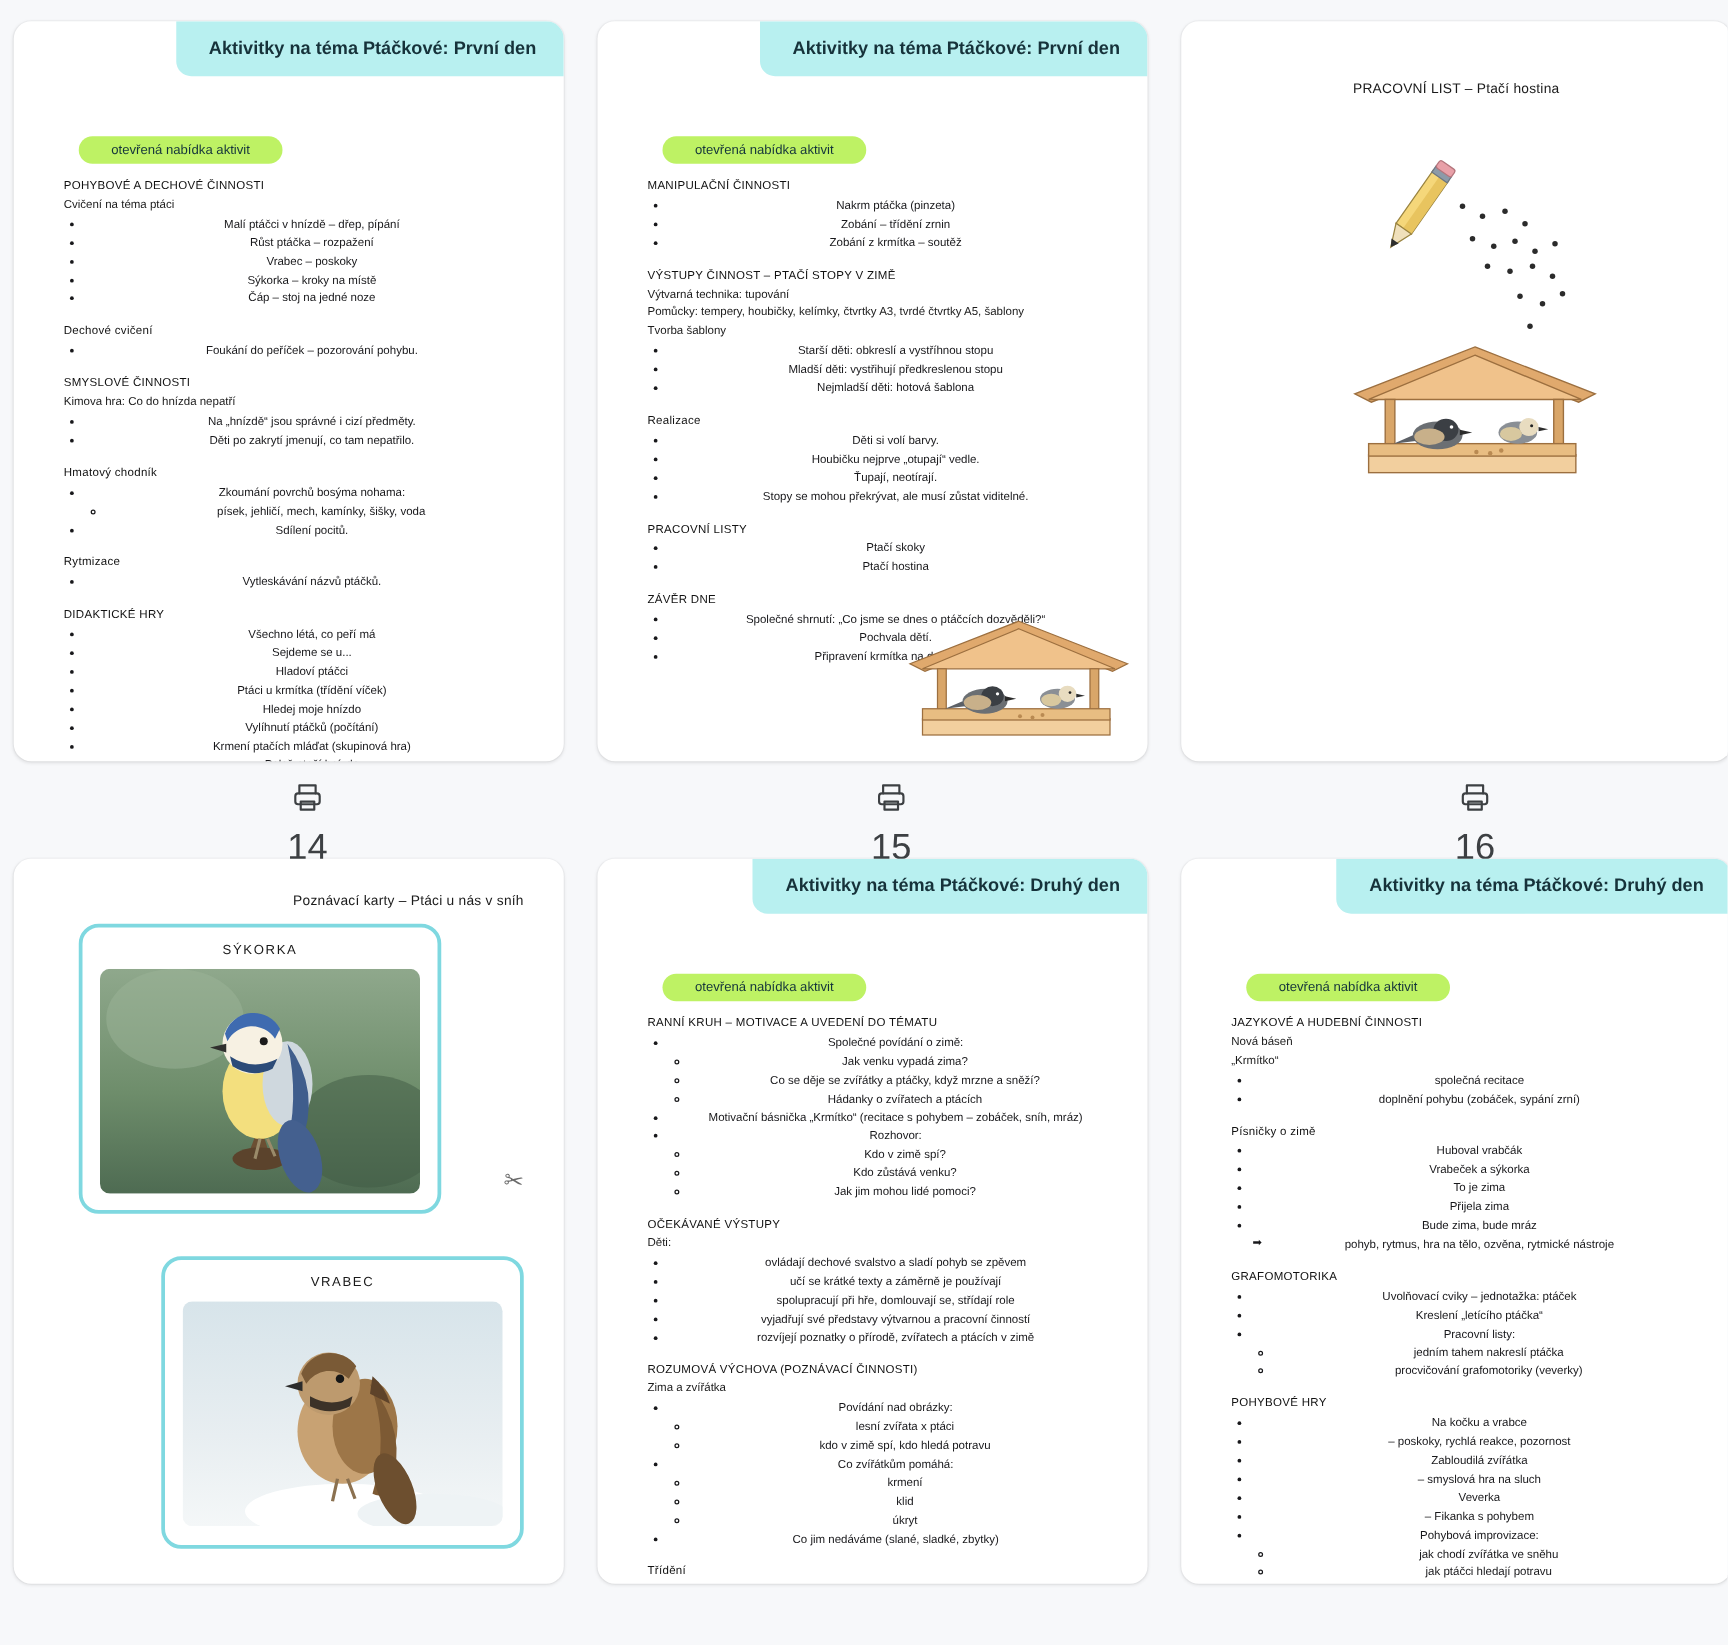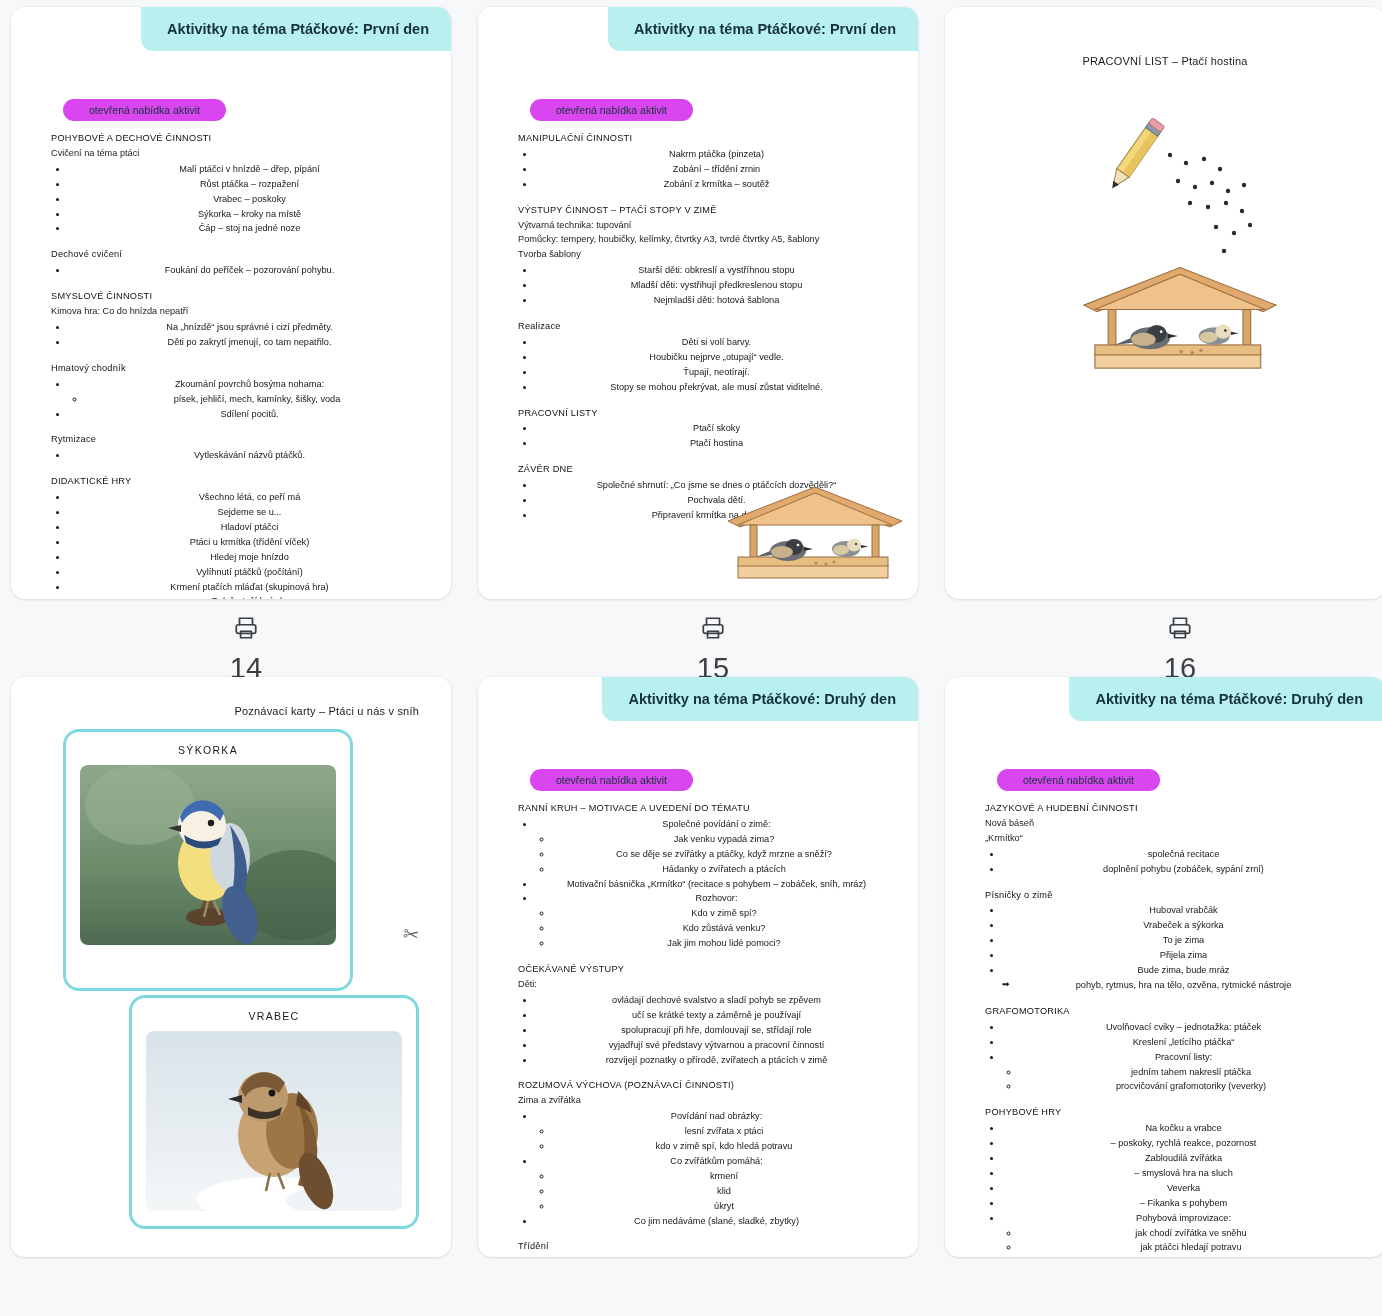--- a/index.html
+++ b/index.html
@@ -11,21 +11,21 @@
   body {
     width: 1382px;
     height: 1316px;
     overflow: hidden;
   }
   .grid {
     display: grid;
     grid-template-columns: 440px 440px 440px;
     column-gap: 27px;
     row-gap: 0px;
-    padding: 7px 11px 0 11px;
+    padding: 17px 11px 0 11px;
     box-sizing: border-box;
   }
   .cell {
     display: flex;
     flex-direction: column;
   }
   .page {
     background: #ffffff;
     border-radius: 14px;
     box-shadow: 0 1px 3px rgba(0,0,0,0.10), 0 0 0 1px rgba(0,0,0,0.025);
@@ -67,21 +67,21 @@
   .plain-title.tr {
     text-align: right;
     padding-right: 32px;
     top: 28px;
   }
 
   .subpill {
     position: absolute;
     left: 52px;
     top: 92px;
-    background: #d946ef;
+    background: #bef264;
     border-radius: 12px;
     padding: 5px 26px;
     font-size: 10.5px;
     color: #14343b;
   }
 
   .body {
     position: absolute;
     left: 40px;
     right: 22px;
@@ -402,21 +402,21 @@
         </svg>
       </span>
       <span class="num">16</span>
     </div>
   </div>
 
   <div class="cell">
     <div class="page bottom">
       <div class="plain-title tr">Poznávací karty – Ptáci u nás v sníh</div>
 
-      <div class="card" style="left:52px; top:52px; width:290px; height:262px;">
+      <div class="card" style="left:52px; top:52px; width:290px; height:232px;">
         <div class="card-title">SÝKORKA</div>
         <div class="photo" style="height:180px;">
           <svg width="262" height="180" viewBox="0 0 262 180" preserveAspectRatio="none">
             <defs>
               <linearGradient id="bg1" x1="0" y1="0" x2="0" y2="1">
                 <stop offset="0%" stop-color="#8fa88c"></stop>
                   <stop offset="55%" stop-color="#6e8d6b"></stop>
                   <stop offset="100%" stop-color="#4e6b52"></stop>
               </linearGradient>
             </defs>

